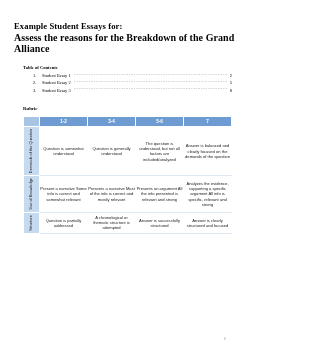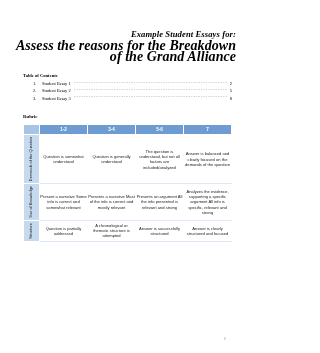--- a/index.html
+++ b/index.html
@@ -17,36 +17,35 @@
   }
   .page {
     position: absolute;
     inset: 0;
     background: #ffffff;
     padding: 0;
   }
 
   
   .title-block {
-    text-align: right;
-    margin-top: 29px;
+    text-align: left;
+    margin-top: 21px;
     padding: 0 14px;
-    font-style: italic;
   }
   .title-line1 {
     font-family: "Liberation Serif", serif;
     font-weight: bold;
     font-size: 8.6px;
     line-height: 11px;
     letter-spacing: 0.1px;
   }
   .title-line2 {
     font-family: "Liberation Serif", serif;
     font-weight: bold;
-    font-size: 14px;
+    font-size: 10px;
     line-height: 11px;
     letter-spacing: 0.05px;
   }
 
   
   .toc {
     margin-top: 10px;
     padding-left: 23px;
     padding-right: 18px;
   }

